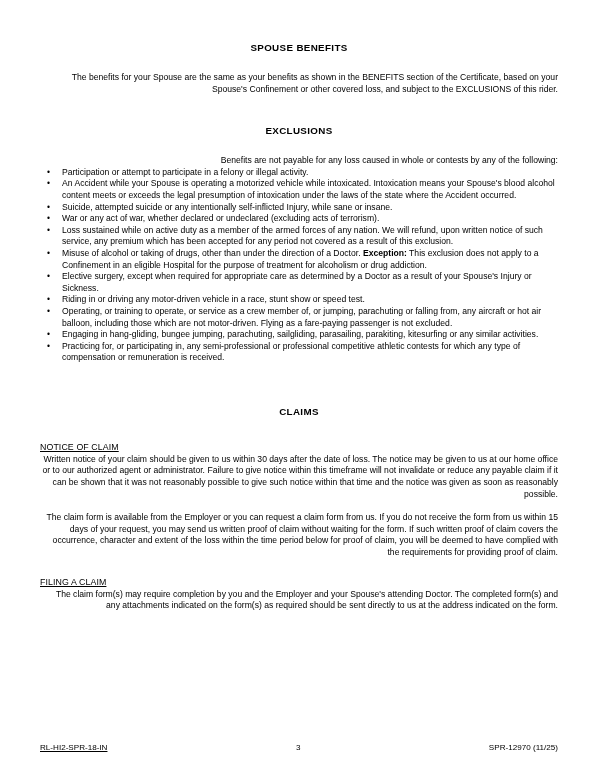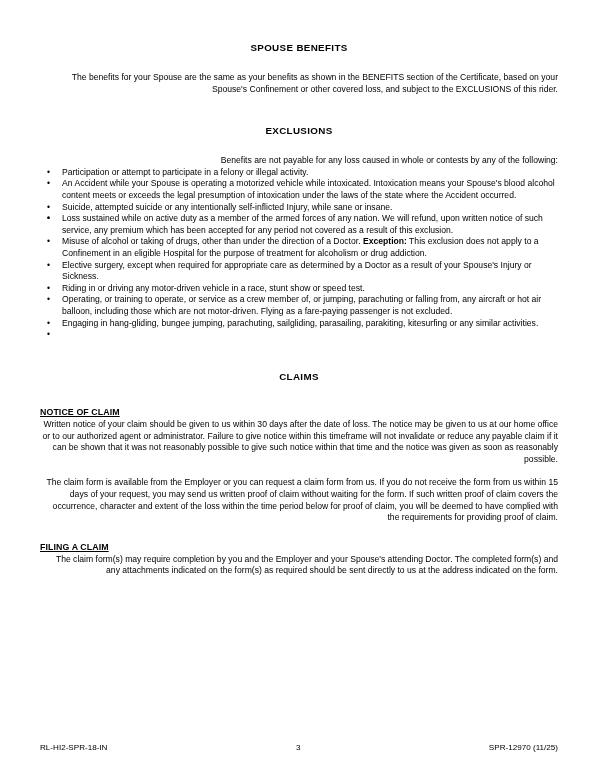--- a/index.html
+++ b/index.html
@@ -34,21 +34,21 @@
     letter-spacing: 0.35px;
     line-height: 12px;
   }
   .para {
     font-size: 8.6px;
     line-height: 11.6px;
     text-align: right;
     margin: 0;
   }
   .section-heading {
-    font-weight: bold;
+    font-weight: normal;
     font-size: 8.8px;
     line-height: 11.6px;
     text-decoration: underline;
     display: inline-block;
     letter-spacing: 0.1px;
   }
   ul.bullets {
     list-style: none;
     margin: 0;
     padding: 0;
@@ -75,21 +75,21 @@
     position: absolute;
     left: 40px;
     top: 742px;
     width: 518px;
     display: flex;
     align-items: baseline;
     justify-content: space-between;
     font-size: 8.1px;
     line-height: 11px;
   }
-  .footer .f-left  { flex: 0 0 auto; text-align: center; }
+  .footer .f-left  { flex: 0 0 auto; text-align: center; text-decoration: underline; }
   .footer .f-mid   { flex: 1 1 auto; text-align: center; }
   .footer .f-right { flex: 0 0 auto; text-align: center; }
 
   
   .sp-1 { height: 6px; }
   .sp-2 { height: 12px; }
   .sp-3 { height: 18px; }
   .sp-4 { height: 24px; }
 </style>
 </head>
@@ -114,28 +114,28 @@
     <div class="centered-heading">EXCLUSIONS</div>
 
     <div class="sp-3"></div>
 
     <p class="para">Benefits are not payable for any loss caused in whole or contests by any of the following:</p>
 
     <ul class="bullets" id="exclusions-list">
         <li><span class="bullet-dot">•</span><span>Participation or attempt to participate in a felony or illegal activity.</span></li>
         <li><span class="bullet-dot">•</span><span>An Accident while your Spouse is operating a motorized vehicle while intoxicated.  Intoxication means your Spouse's blood alcohol content meets or exceeds the legal presumption of intoxication under the laws of the state where the Accident occurred.</span></li>
         <li><span class="bullet-dot">•</span><span>Suicide, attempted suicide or any intentionally self-inflicted Injury, while sane or insane.</span></li>
-        <li><span class="bullet-dot">•</span></li>
+        <li><span class="bullet-dot">•</span><span>War or any act of war, whether declared or undeclared (excluding acts of terrorism).</span></li>
         <li><span class="bullet-dot">•</span><span>Loss sustained while on active duty as a member of the armed forces of any nation.  We will refund, upon written notice of such service, any premium which has been accepted for any period not covered as a result of this exclusion.</span></li>
         <li><span class="bullet-dot">•</span><span><span>Misuse of alcohol or taking of drugs, other than under the direction of a Doctor.  </span><span class="bold-inline">Exception:</span><span> This exclusion does not apply to a Confinement in an eligible Hospital for the purpose of treatment for alcoholism or drug addiction.</span></span></li>
         <li><span class="bullet-dot">•</span><span>Elective surgery, except when required for appropriate care as determined by a Doctor as a result of your Spouse's Injury or Sickness.</span></li>
         <li><span class="bullet-dot">•</span><span>Riding in or driving any motor-driven vehicle in a race, stunt show or speed test.</span></li>
         <li><span class="bullet-dot">•</span><span>Operating, or training to operate, or service as a crew member of, or jumping, parachuting or falling from, any aircraft or hot air balloon, including those which are not motor-driven.  Flying as a fare-paying passenger is not excluded.</span></li>
         <li><span class="bullet-dot">•</span><span>Engaging in hang-gliding, bungee jumping, parachuting, sailgliding, parasailing, parakiting, kitesurfing or any similar activities.</span></li>
-        <li><span class="bullet-dot">•</span></li>
+        <li><span class="bullet-dot">•</span><span>Practicing for, or participating in, any semi-professional or professional competitive athletic contests for which any type of compensation or remuneration is received.</span></li>
       </ul>
 
     <div class="sp-4"></div>
     <div class="sp-3"></div>
 
     <div class="centered-heading">CLAIMS</div>
 
     <div class="sp-3"></div>
 
     <div id="claims-sections">

